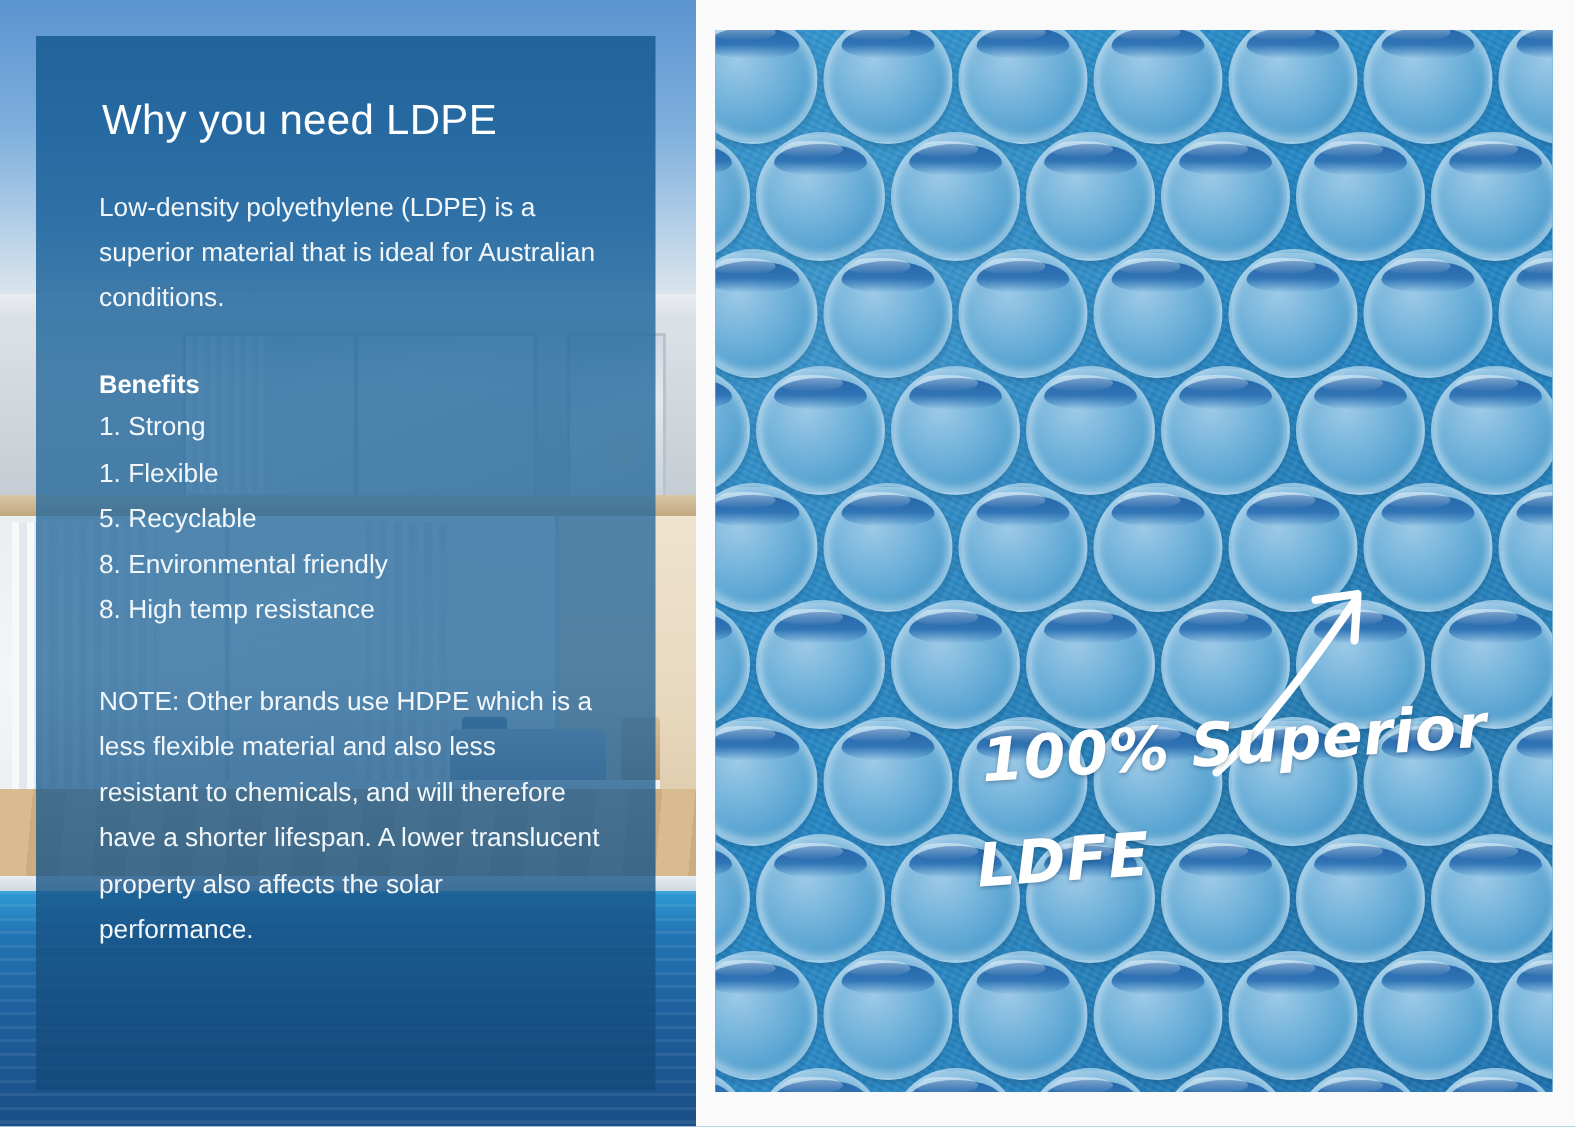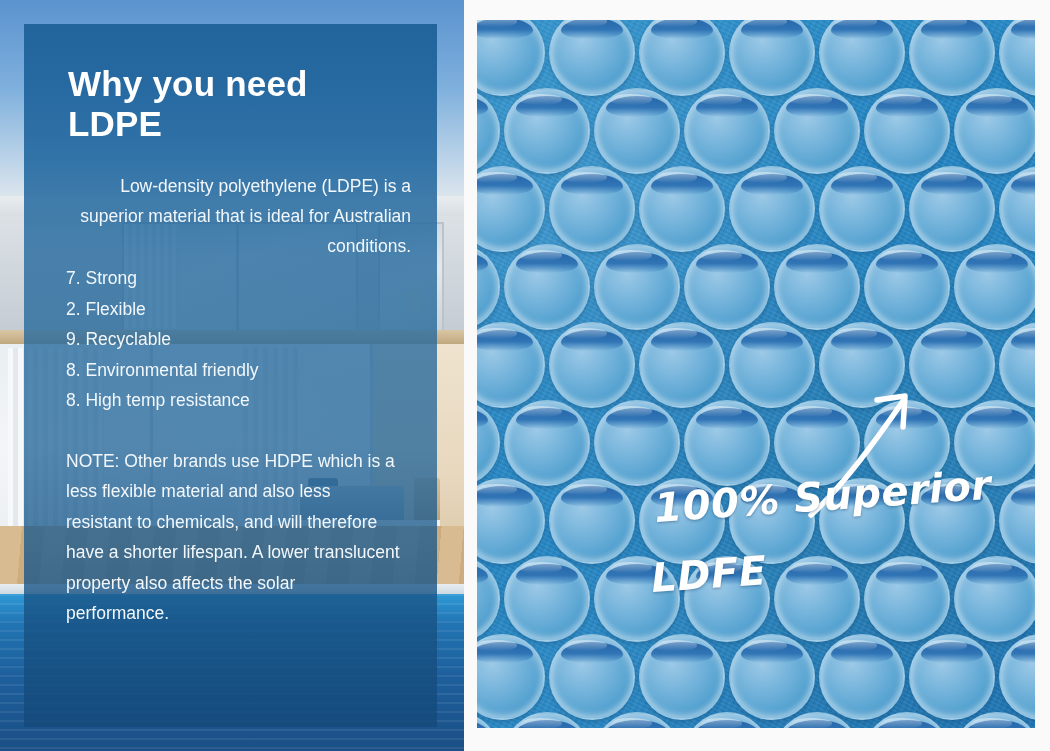--- a/index.html
+++ b/index.html
@@ -117,27 +117,26 @@
        rgba(37,106,158,0.80) 33%,
        rgba(38,104,154,0.78) 60%,
        rgba(24,84,134,0.80) 82%,
        rgba(20,73,122,0.84) 100%);
     box-shadow:0 0 0 0 rgba(0,0,0,0);
     color:#ffffff;
     box-sizing:border-box;
     padding:30px 26px 0 18px;
   }
   .card-title{
-    font-size:35px;font-weight:bold;letter-spacing:.2px;
+    font-size:28px;font-weight:normal;letter-spacing:.2px;
     margin:10px 0 0 26px;color:#ffffff;
   }
   .card-intro{
     font-size:17.5px;line-height:30px;margin:27px 0 0 24px;color:#f2f7fb;
     max-width:380px;
-    text-align:right;
   }
   .benefits-head{
     font-size:17px;font-weight:bold;margin:34px 0 0 24px;color:#ffffff;
   }
   .benefits-list{
     list-style:none;margin:2px 0 0 24px;padding:0;
   }
   .benefits-list li{
     font-size:17.5px;line-height:30.5px;color:#f2f7fb;
   }
@@ -236,24 +235,25 @@
       <div class="skirting"></div>
       <div class="floor"></div>
       <div class="coping"></div>
       <div class="pool"></div>
       <div class="pool-ripple"></div>
     </div>
 
     <div class="info-card">
       <div class="card-title">Why you need LDPE</div>
       <div class="card-intro">Low-density polyethylene (LDPE) is a superior material that is ideal for Australian conditions.</div>
+      <div class="benefits-head">Benefits</div>
       <ul class="benefits-list">
-        <li>7. Strong</li>
-        <li>2. Flexible</li>
-        <li>9. Recyclable</li>
+        <li>1. Strong</li>
+        <li>1. Flexible</li>
+        <li>5. Recyclable</li>
         <li>8. Environmental friendly</li>
         <li>8. High temp resistance</li>
       </ul>
       <div class="note">NOTE: Other brands use HDPE which is a less flexible material and also less resistant to chemicals, and will therefore have a shorter lifespan. A lower translucent property also affects the solar performance.</div>
     </div>
   </div>
 
   <div class="right-panel">
     <div class="bubble-base"></div>
     <div class="grain"></div>

